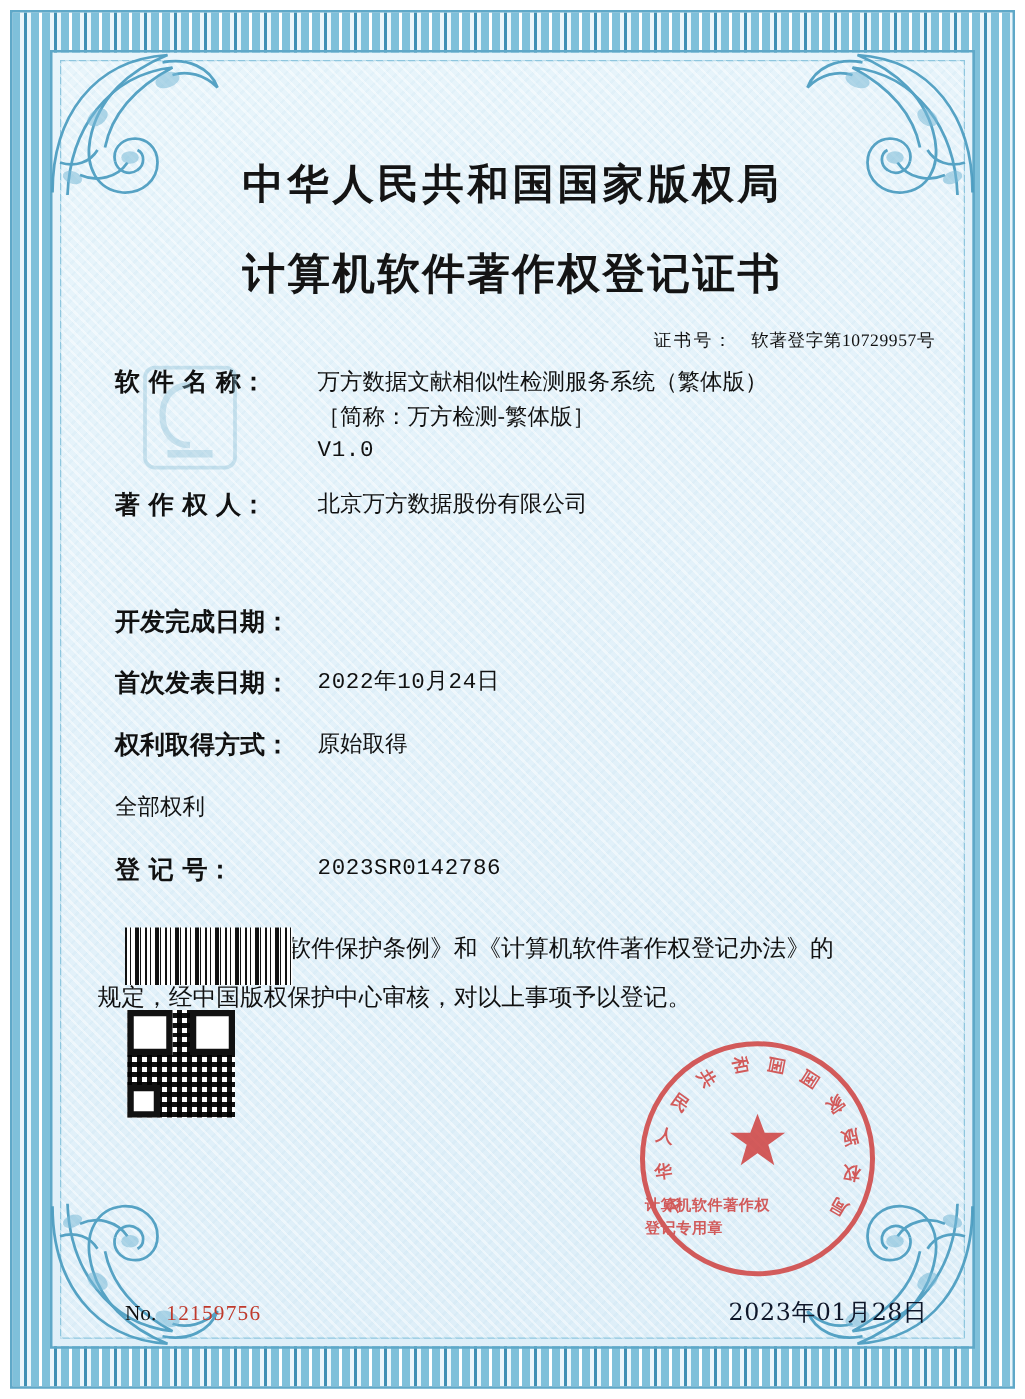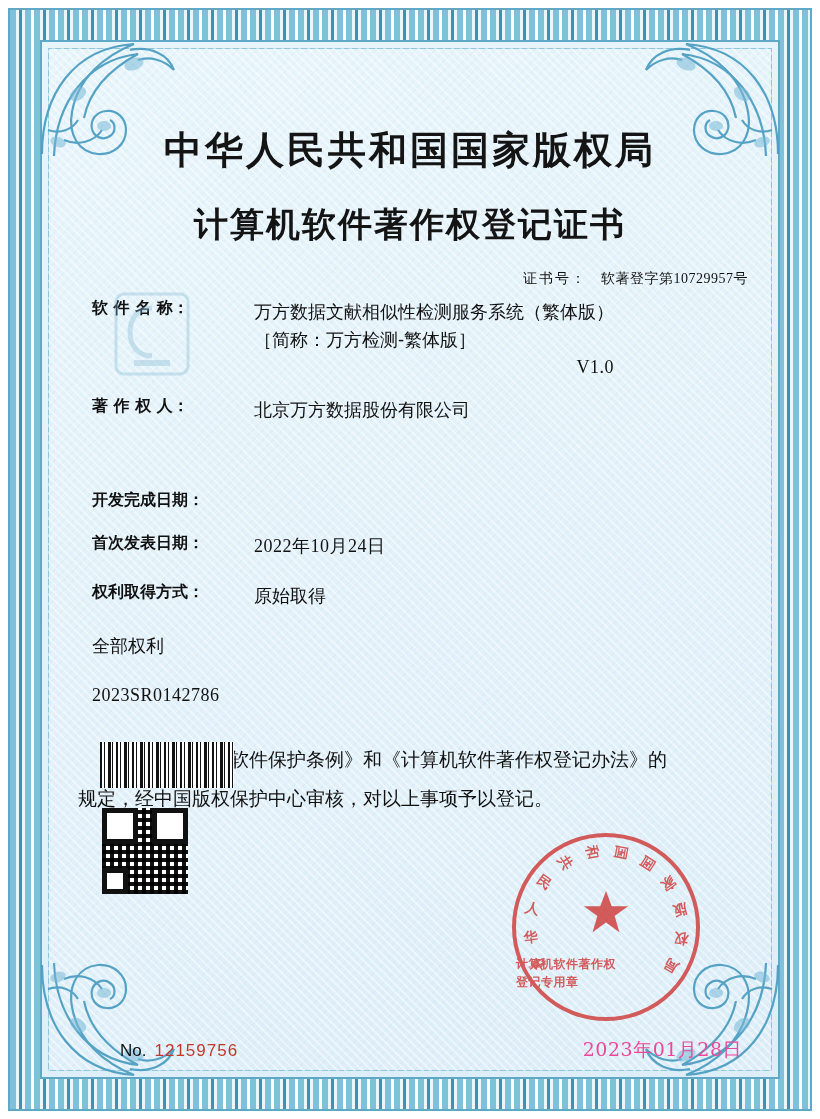--- a/index.html
+++ b/index.html
@@ -63,21 +63,21 @@
   .c-bl { left: 34px;  bottom: 34px; transform: scaleY(-1); }
   .c-br { right: 34px; bottom: 34px; transform: scale(-1,-1); }
 
   
   .content {
     position: absolute;
     left: 60px; top: 60px; right: 60px; bottom: 60px;
   }
   .title-main {
     text-align: center;
-    font-size: 38px;
+    font-size: 33px;
     font-weight: bold;
     letter-spacing: 3px;
     color: #141414;
     margin-top: 65px;
     font-family: "DejaVu Serif", "Liberation Serif", serif;
   }
   .title-sub {
     text-align: center;
     font-size: 34px;
     font-weight: bold;
@@ -102,35 +102,35 @@
     left: 52px; top: 230px;
     width: 80px; height: 88px;
     opacity: .35;
   }
 
   .fields { margin-top: 10px; padding-left: 32px; }
   .frow { display: flex; align-items: flex-start; margin-bottom: 4px; }
   .flabel {
     width: 162px;
     flex: 0 0 162px;
-    font-size: 16px;
+    font-size: 20px;
     color: #111;
     font-family: "DejaVu Serif", "Liberation Serif", serif;
     font-weight: bold;
     white-space: nowrap;
   }
   .flabel.sp0 { letter-spacing: 0px; }
   .fvalue {
     font-size: 18px;
     color: #111;
     font-family: "DejaVu Serif", "Liberation Serif", serif;
     line-height: 1.55;
   }
   .fvalue .ln { display: block; }
-  .mono { font-family: Liberation Serif, serif; letter-spacing: .5px; text-align: right; }
+  .mono { font-family: Liberation Mono, monospace; letter-spacing: .5px; }
 
   .gap-1 { height: 44px; }
   .row-sep { margin-bottom: 22px; }
 
   .para {
     margin-top: 30px;
     padding: 0 18px 0 18px;
     font-size: 19px;
     line-height: 2.05;
     color: #111;
@@ -173,31 +173,30 @@
     position: absolute; left: 102px; top: 868px;
     width: 26px; height: 26px; border: 5px solid #111; background: #fff;
     box-shadow: inset 0 0 0 4px #fff;
   }
 
   .serial {
     position: absolute;
     left: 100px; bottom: 58px;
     font-size: 17px;
     color: #c0392b;
-    font-family: Liberation Sans, sans-serif;
+    font-family: Liberation Serif, serif;
     letter-spacing: 1px;
-    margin-left: 20px;
   }
   .serial .no { color: #111; letter-spacing: 0; margin-right: 8px; }
 
   .issue-date {
     position: absolute;
     right: 78px; bottom: 56px;
     font-size: 19px;
-    color: #ec4899;
+    color: #0f172a;
     font-family: "DejaVu Serif", "Liberation Serif", serif;
     letter-spacing: .5px;
   }
 
   
   .seal {
     position: absolute;
     right: 120px; bottom: 98px;
     width: 188px; height: 188px;
     border: 4px solid #cf3a38;
@@ -364,20 +363,21 @@
       <div class="frow row-sep">
         <div class="flabel sp0">权利取得方式：</div>
         <div class="fvalue">原始取得</div>
       </div>
 
       <div class="frow row-sep">
         <div class="fvalue">全部权利</div>
       </div>
 
       <div class="frow">
+        <div class="flabel sp0">登 记 号：</div>
         <div class="fvalue mono">2023SR0142786</div>
       </div>
 
     </div>
 
     <div class="para">
       <span class="indent"></span><span>根据《计算机软件保护条例》和《计算机软件著作权登记办法》的</span><br>
       <span>规定，经中国版权保护中心审核，对以上事项予以登记。</span>
     </div>
 

